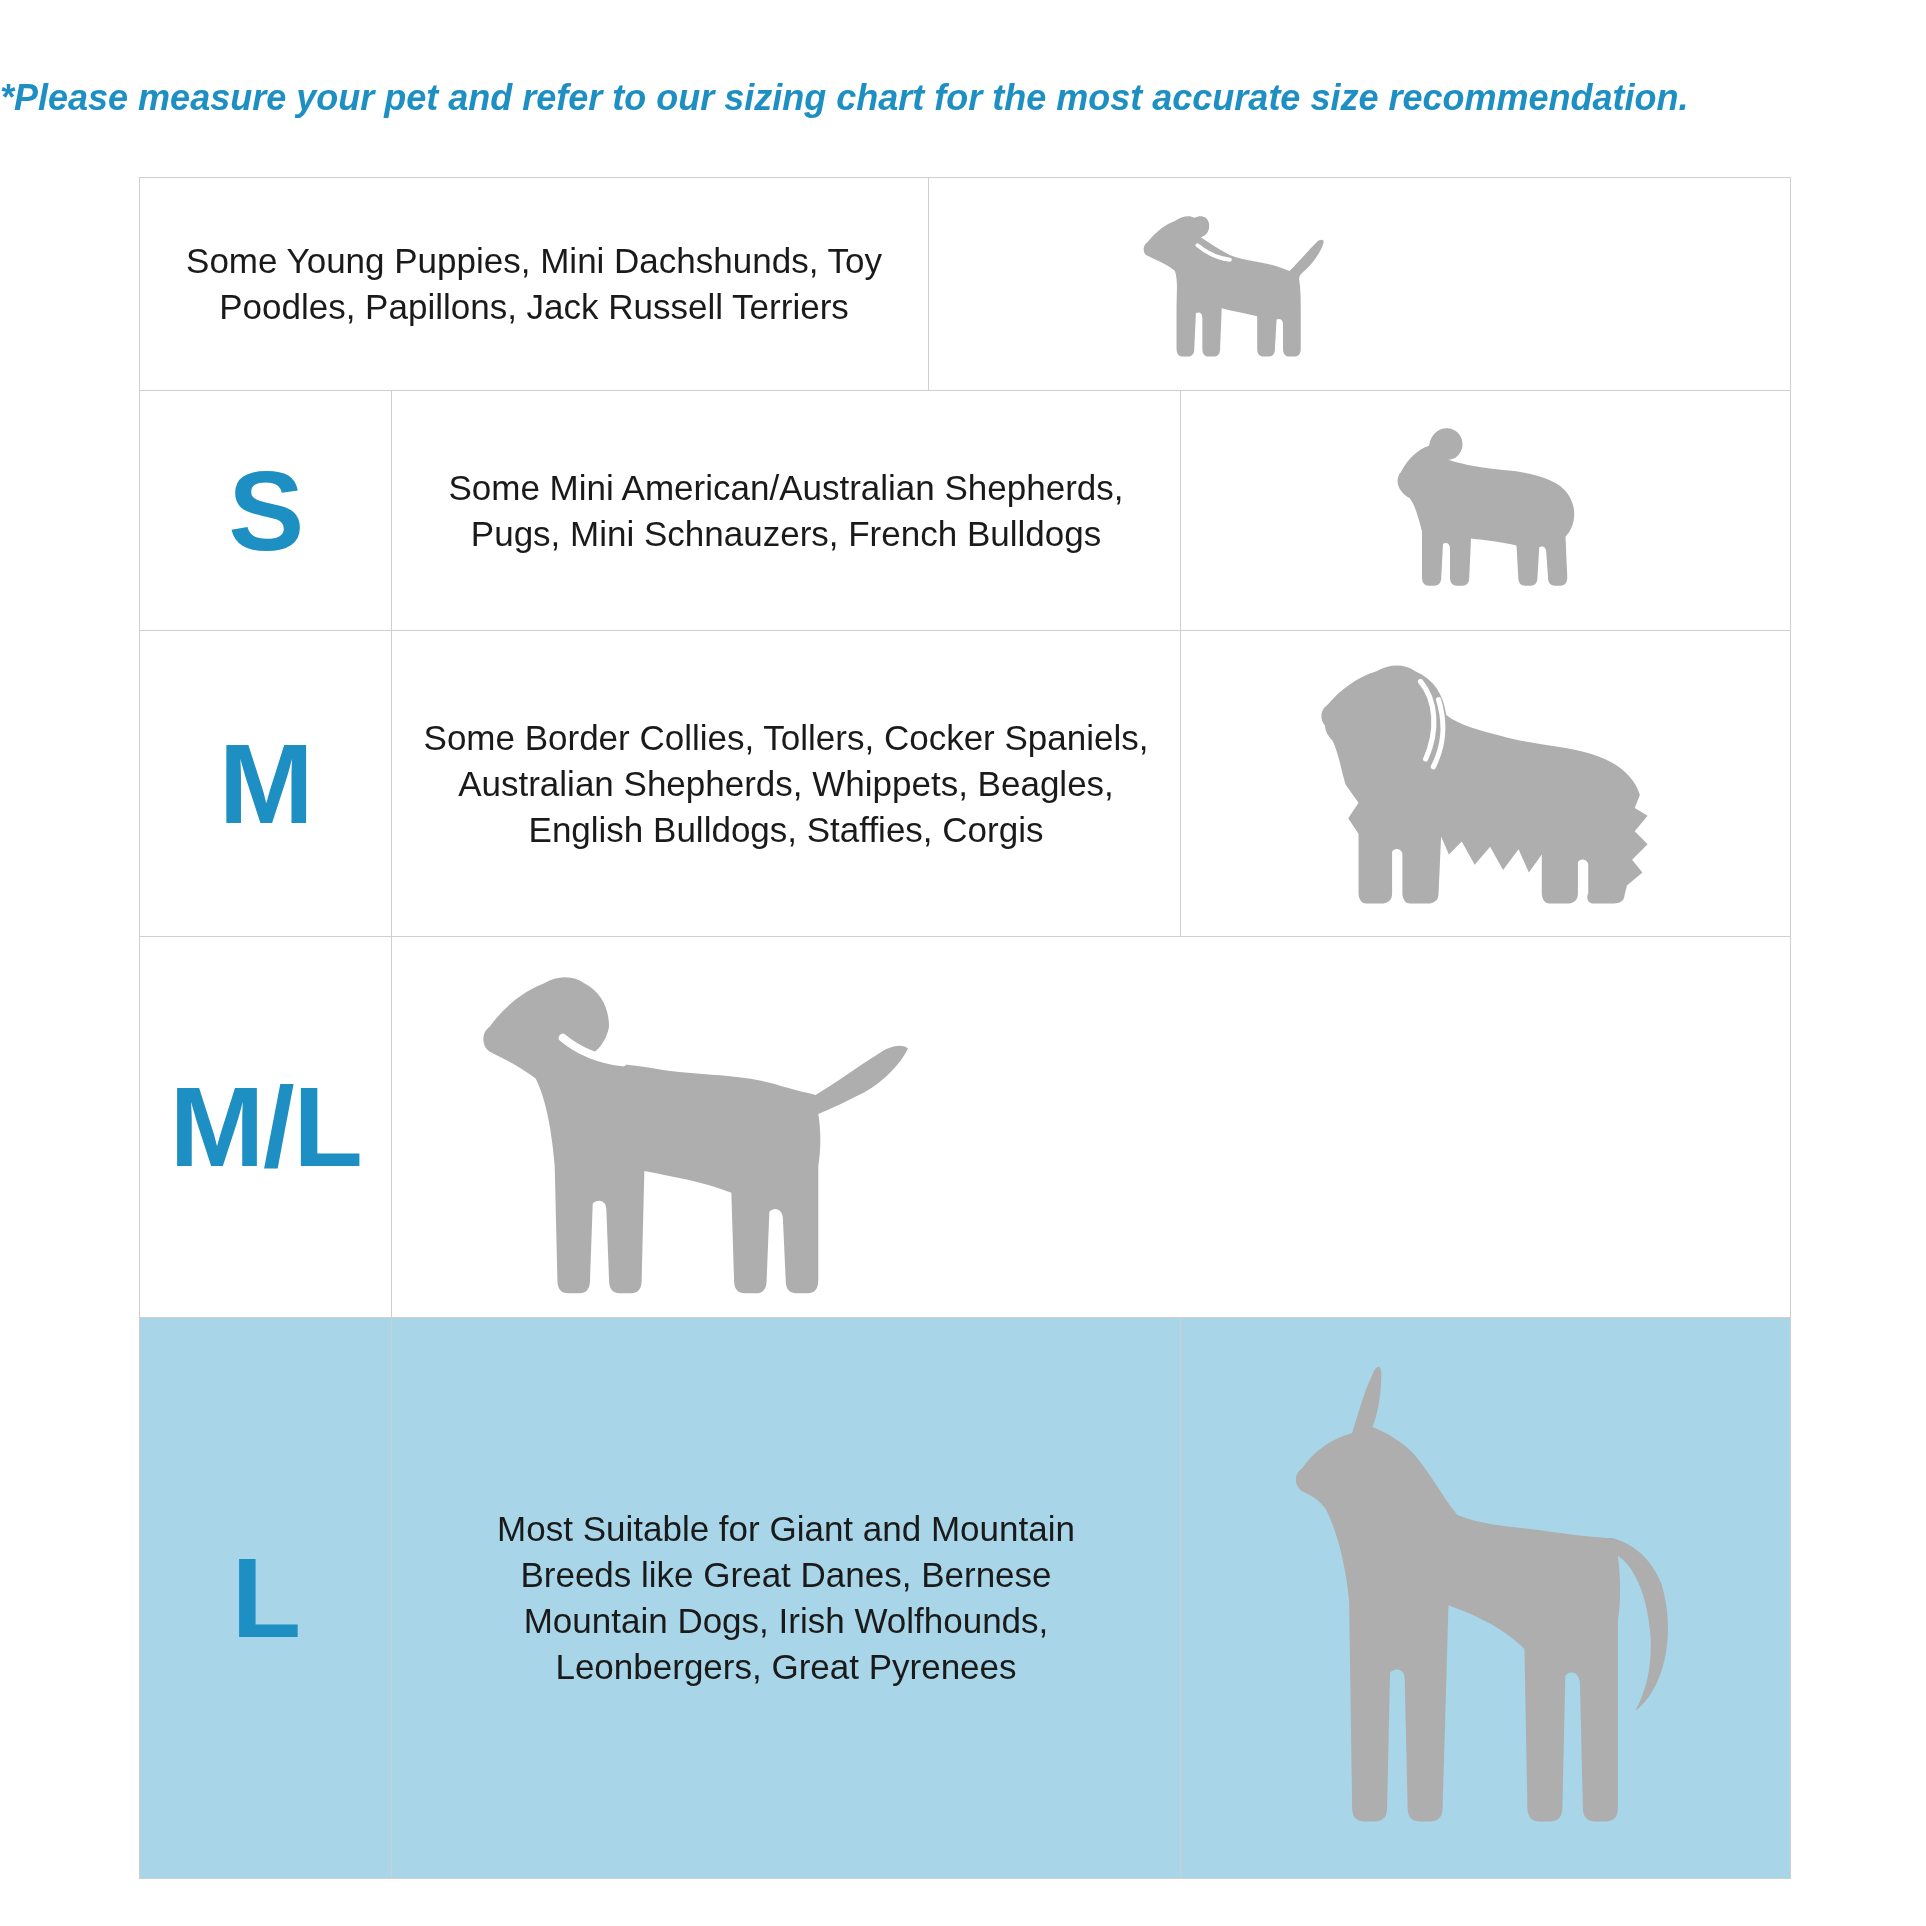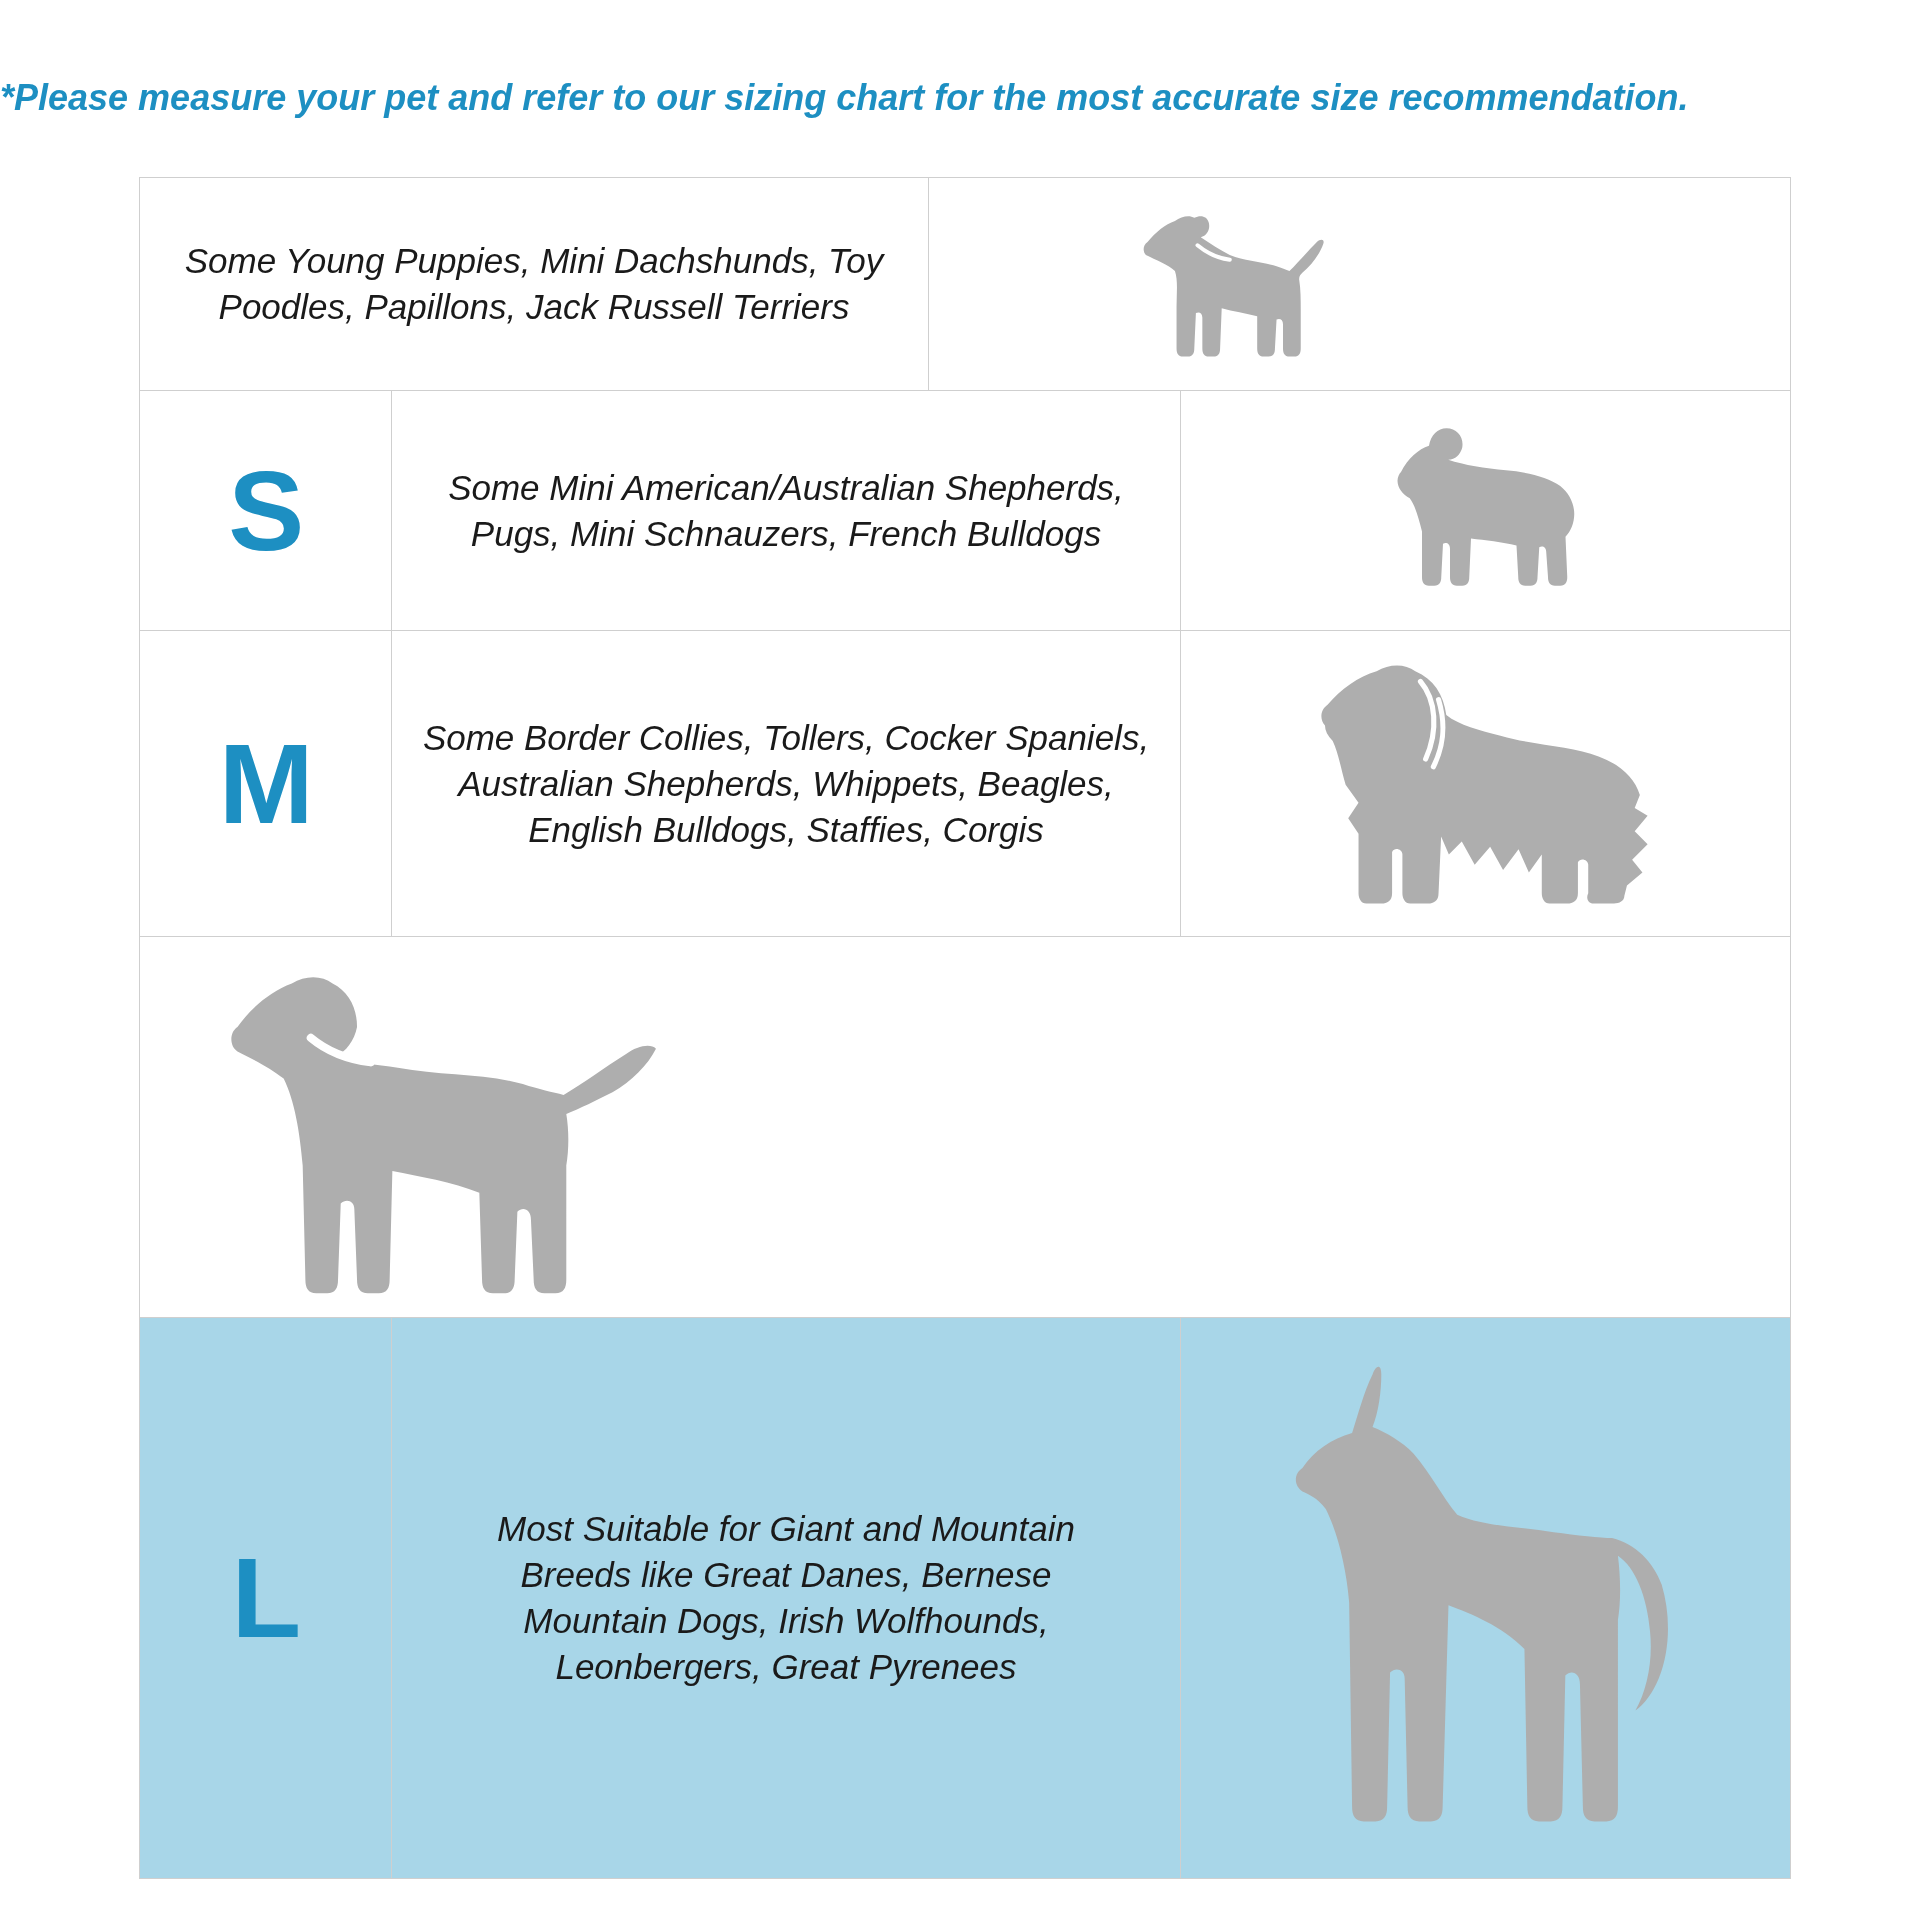--- a/index.html
+++ b/index.html
@@ -45,21 +45,21 @@
   .row:last-child{border-bottom:none;}
   .row.highlighted{background:var(--row-bg);}
   .cell{
     display:flex;
     align-items:center;
     justify-content:center;
     border-right:1.5px solid var(--border);
   }
   .cell:last-child{border-right:none;}
   .cell-size{width:252px;flex:0 0 auto;}
-  .cell-desc{width:789px;flex:0 0 auto;padding:15.4px;font-style:italic;}
+  .cell-desc{width:789px;flex:0 0 auto;padding:15.4px;}
   .cell-dog{width:608px;flex:0 0 auto;}
   .row-xs{height:213px;}
   .row-s{height:240px;}
   .row-m{height:306px;}
   .row-ml{height:381px;}
   .row-l{height:560px;}
   .size-label{
     font-size:114px;
     font-weight:bold;
     color:var(--accent);
@@ -126,20 +126,23 @@
       <div class="cell cell-dog">
         <svg class="dog-svg" width="362" height="271" viewBox="0 0 140 105">
           <path class="dog-fill" d="M8,30 C6,28 6,24 9,22 C14,16 21,11 28,9 C33,6 39,6 43,9 C50,12 54,18 55,26 C60,30 68,32 76,34 C90,38 104,38 114,42 C122,45 128,50 130,57 L128,62 L133,65 L128,71 L133,76 L127,82 L131,87 L125,92 L124,96 C124,98 122,99 120,99 L112,99 C110,99 109,97 110,95 L110,84 C110,82 107,81 106,83 L106,95 C106,98 104,99 102,99 L95,99 C93,99 92,97 92,95 L92,80 L87,87 L83,78 L77,86 L72,77 L66,84 L61,75 L56,80 L53,73 L52,95 C52,98 50,99 48,99 L41,99 C39,99 38,97 38,95 L38,80 C38,78 35,77 34,79 L34,95 C34,98 32,99 30,99 L24,99 C22,99 21,97 21,95 L21,72 L17,66 L21,60 L16,53 C14,46 13,40 11,36 C9,34 8,32 8,30 Z"></path>
           <path class="dog-detail" stroke-width="2" d="M45,13 C51,20 52,32 47,43"></path>
           <path class="dog-detail" stroke-width="2" d="M52,20 C55,30 54,38 50,46"></path>
         </svg>
       </div>
     </div>
 
     <div class="row row-ml">
+      <div class="cell cell-size">
+        <span class="size-label">M/L</span>
+      </div>
       <div class="cell cell-dog">
         <svg class="dog-svg" width="462" height="359" viewBox="0 0 170 132">
           <path class="dog-fill" d="M9,38 C6,36 6,31 9,29 C14,22 21,16 29,13 C34,10 40,10 44,13 C50,16 53,22 53,29 C52,34 49,38 45,40 C52,42 60,43 68,44 C84,47 100,46 114,50 C120,52 125,53 129,54 C136,50 144,44 152,39 C156,36 161,35 163,37 C160,43 154,49 147,53 C141,56 135,59 130,61 C131,67 131,74 130,80 L130,122 C130,125 129,127 126,127 L122,127 C119,127 118,125 118,122 L117,100 C117,96 114,95 112,97 L111,122 C111,125 110,127 107,127 L103,127 C100,127 99,125 99,122 L98,90 C88,86 76,84 66,82 L65,122 C65,125 64,127 61,127 L57,127 C54,127 53,125 53,122 L52,96 C52,93 49,92 47,94 L46,122 C46,125 45,127 42,127 L38,127 C35,127 34,125 34,122 L33,80 C32,68 30,56 26,48 C21,44 13,40 9,38 Z"></path>
           <path class="dog-detail" stroke-width="3" d="M36,33 C42,38 50,41 58,42"></path>
         </svg>
       </div>
     </div>
 
     <div class="row row-l highlighted">
       <div class="cell cell-size">

